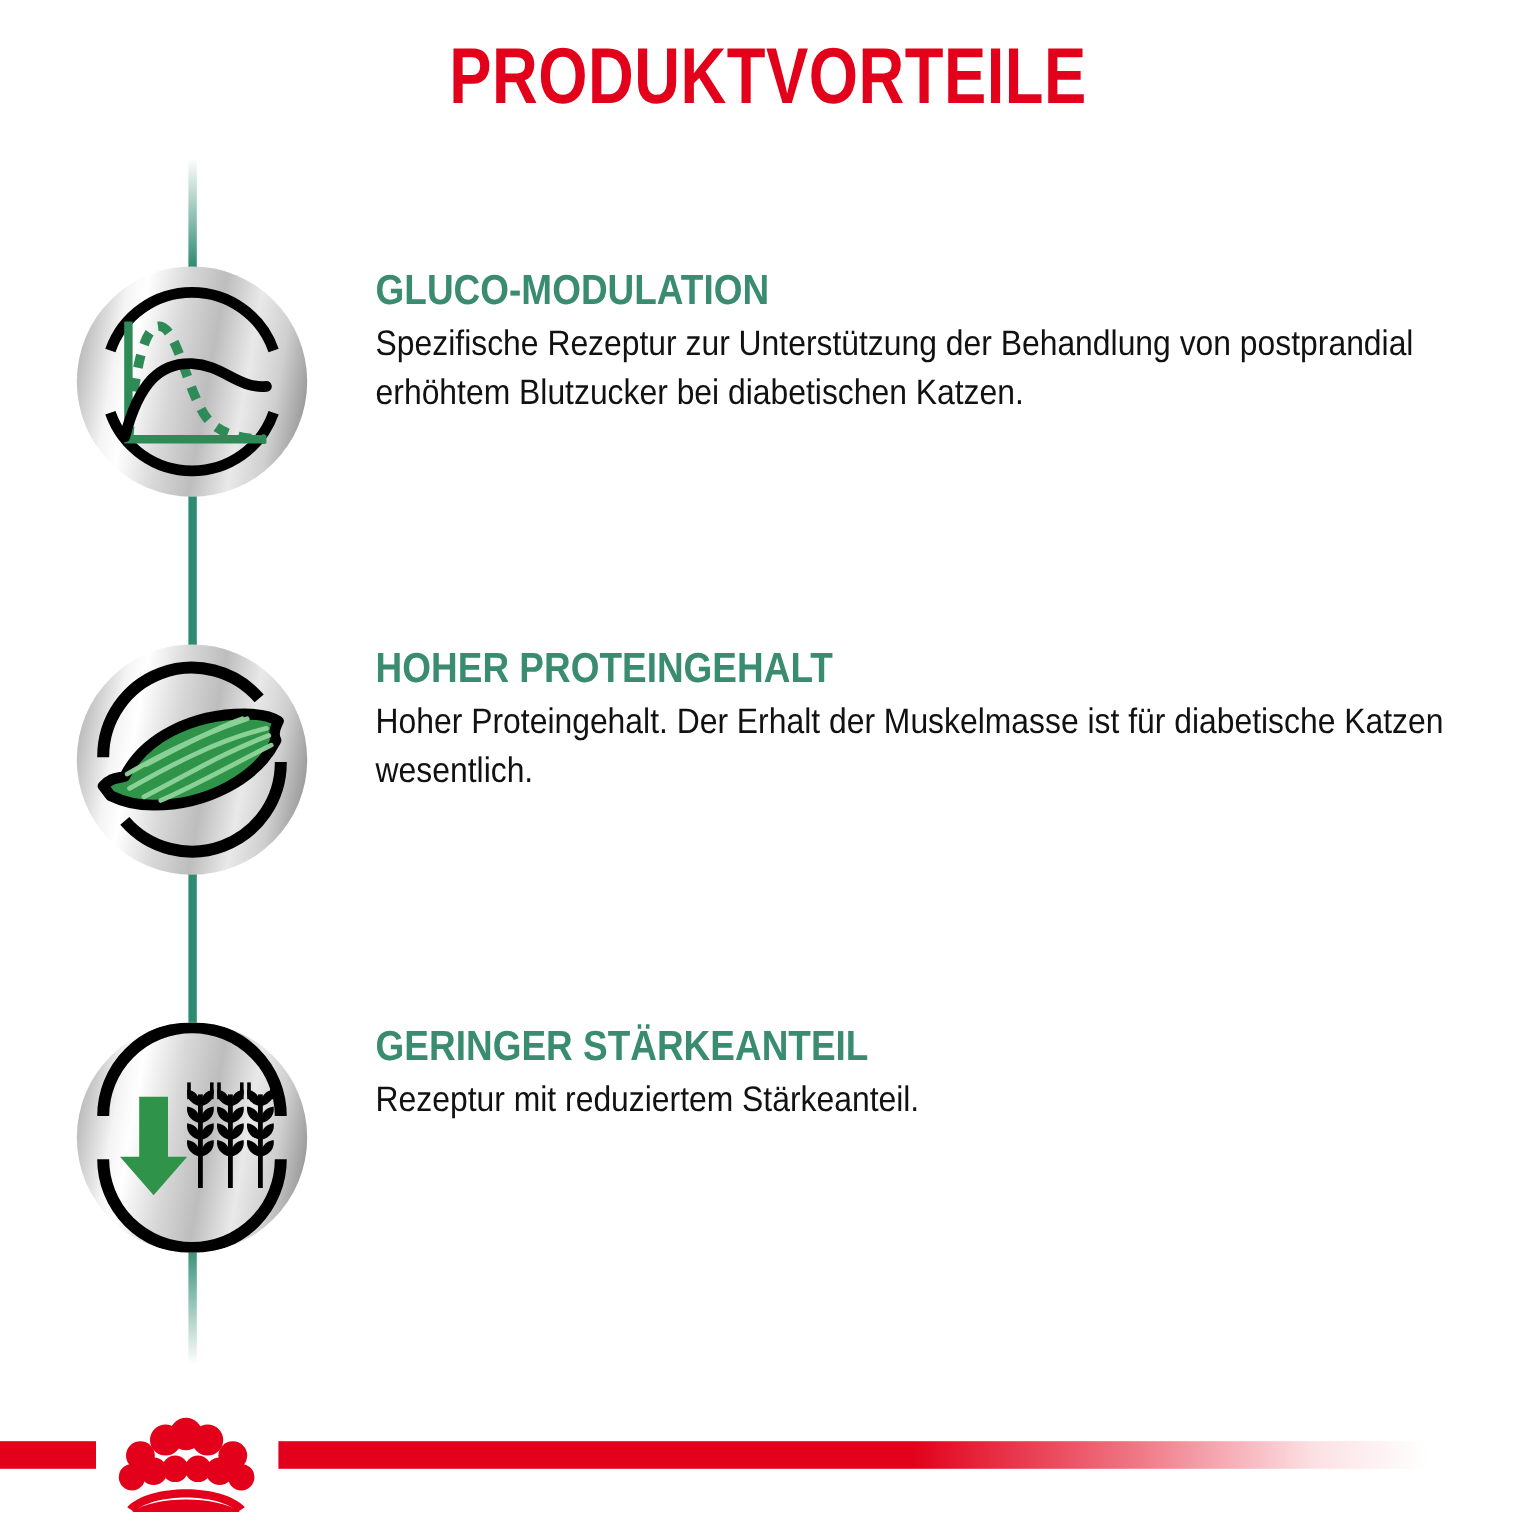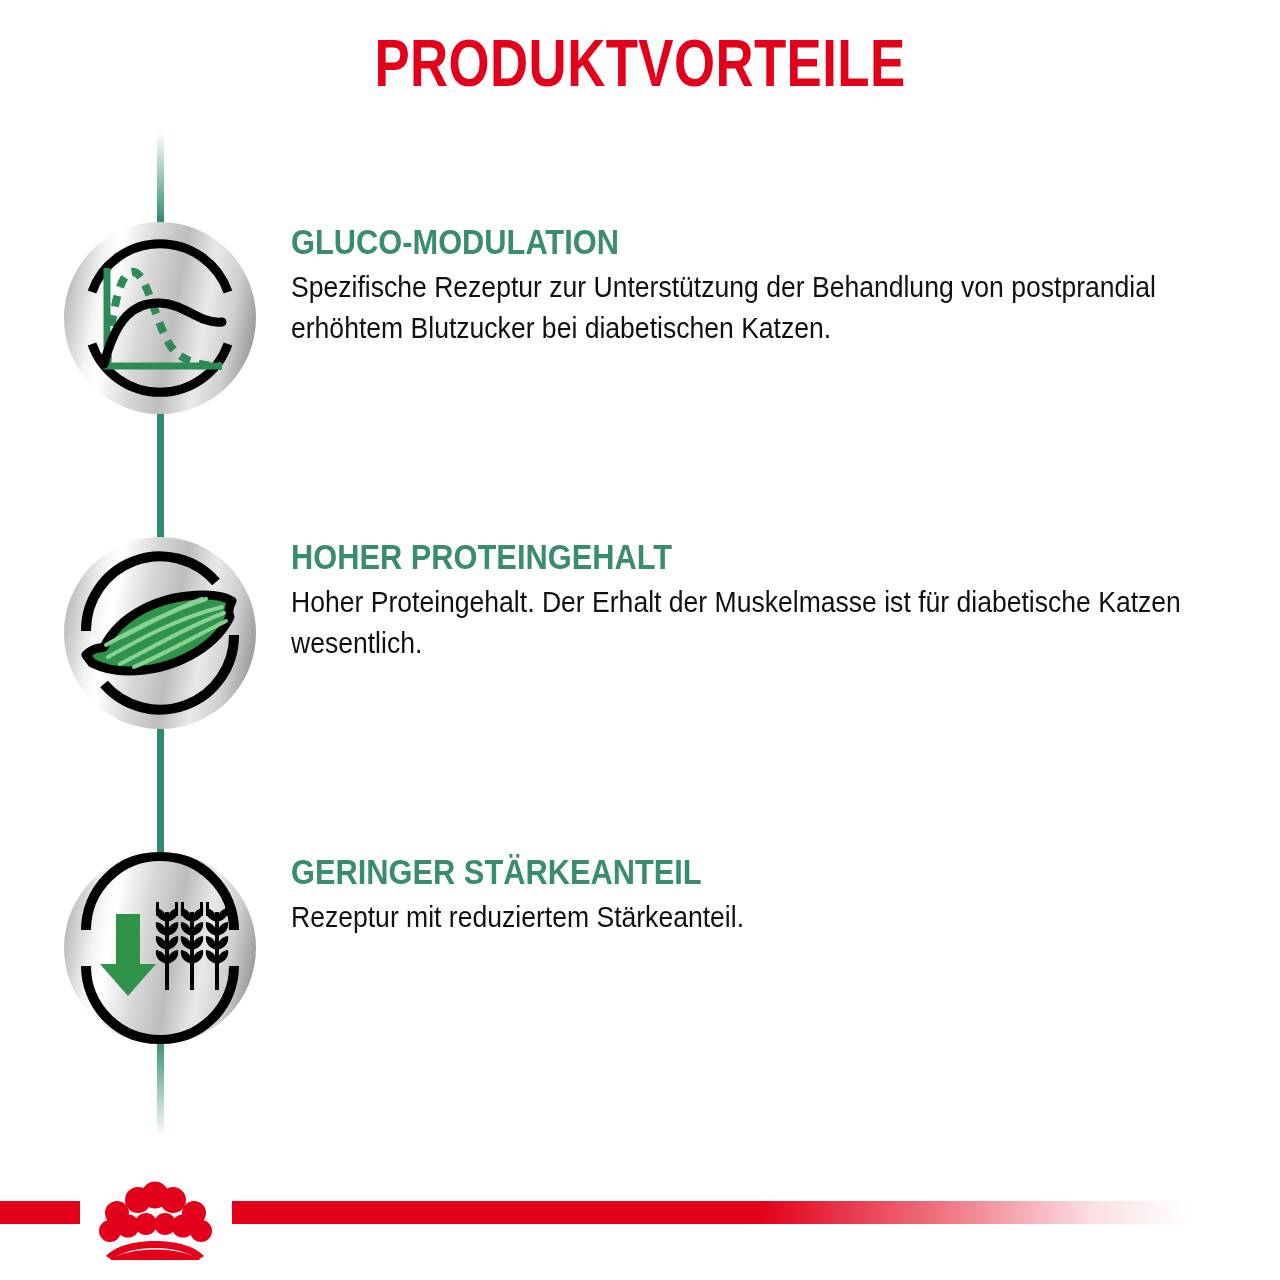--- a/index.html
+++ b/index.html
@@ -82,21 +82,21 @@
         #cfcfcf 82%,
         #9d9d9d 93%,
         #828282 100%);
     overflow: hidden;
   }
   .disc svg { display: block; width: 192px; height: 192px; }
 
   
   .btext {
     position: absolute;
-    left: 291px;
+    left: 313px;
     top: 0;
     width: 925px;
   }
   .bhead {
     color: #3a8c70;
     font-size: 35px;
     line-height: 40px;
     font-weight: bold;
     letter-spacing: 0px;
     transform: scaleX(0.88);

